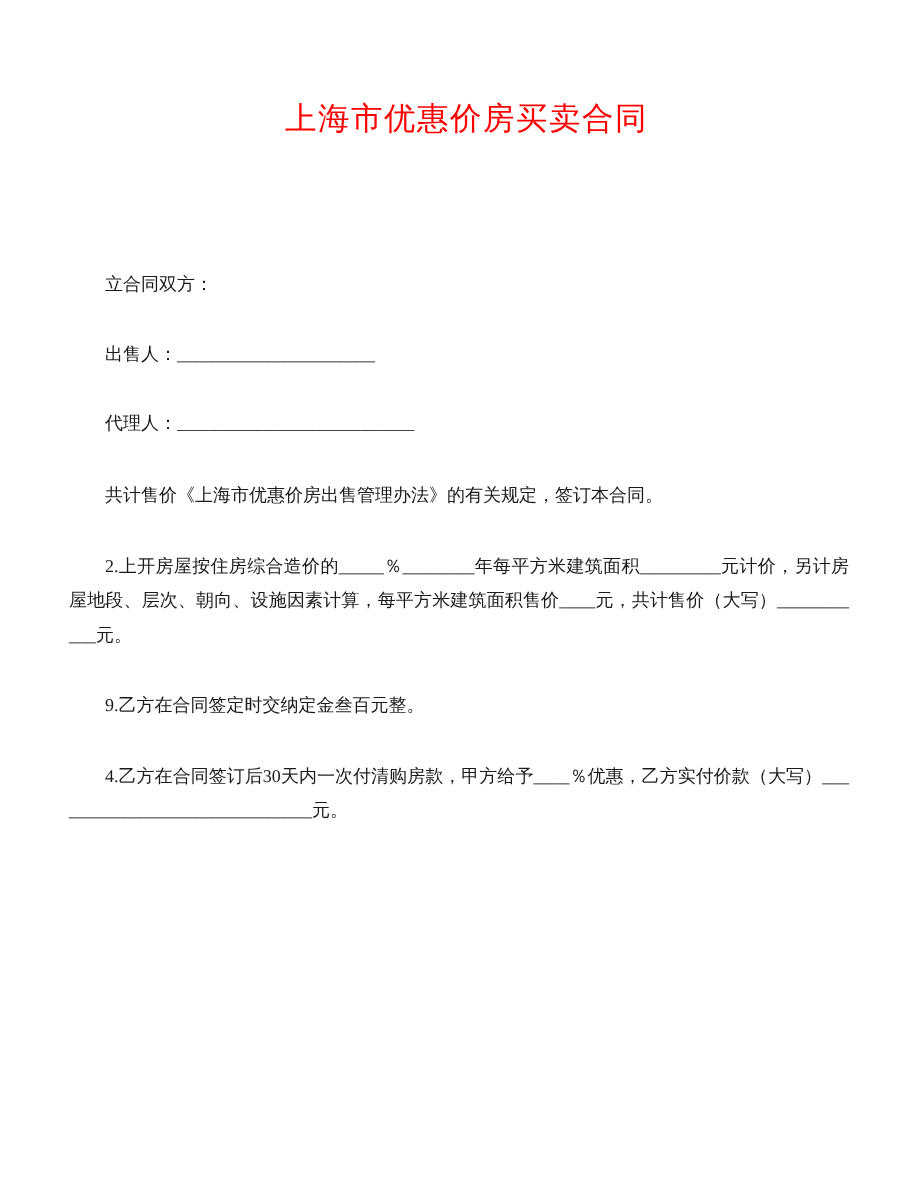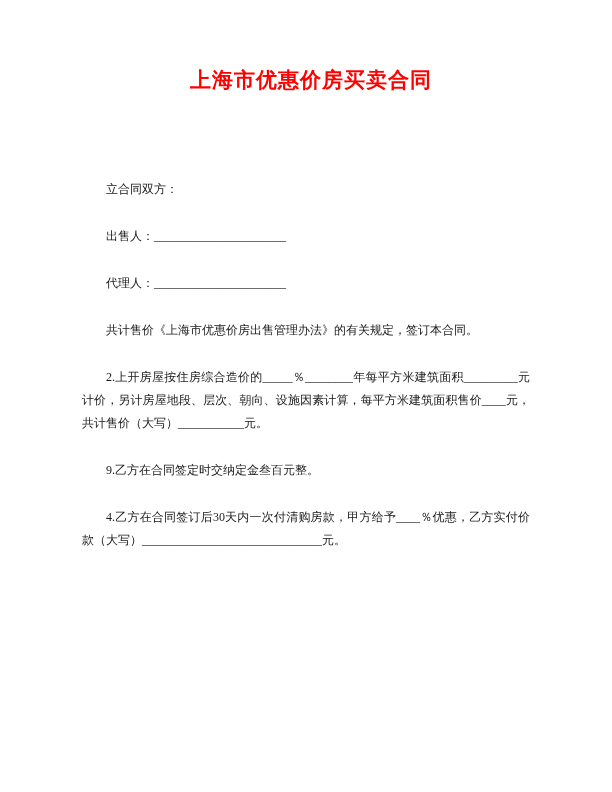--- a/index.html
+++ b/index.html
@@ -16,44 +16,45 @@
     overflow: hidden;
     font-family: "Liberation Serif", "DejaVu Serif", serif;
     color: #1a1a1a;
     box-sizing: border-box;
     padding-top: 66px;
   }
   .title {
     margin: 0 0 84px 10px;
     text-align: center;
     font-family: "Liberation Sans", "DejaVu Sans", sans-serif;
-    font-weight: bold;
+    font-weight: normal;
     font-size: 21px;
     line-height: 28px;
     letter-spacing: 1px;
   }
   .content {
-    padding: 0 82px;
+    padding: 0 46px;
     font-size: 12px;
   }
   .para {
     margin: 0 0 24px 0;
     line-height: 23px;
     text-indent: 2em;
     text-align: justify;
     word-break: break-all;
   }
   .para.row {
     display: flex;
     justify-content: space-between;
     text-indent: 0;
     padding-left: 2em;
   }
   .para.row span {
     white-space: nowrap;
+    font-family: Liberation Mono, monospace;
   }
 </style>
 </head>
 <body>
 
 <div class="page">
 
   <h1 class="title" style="color: rgb(255, 0, 0);">上海市优惠价房买卖合同</h1>
 
   <div class="content">

